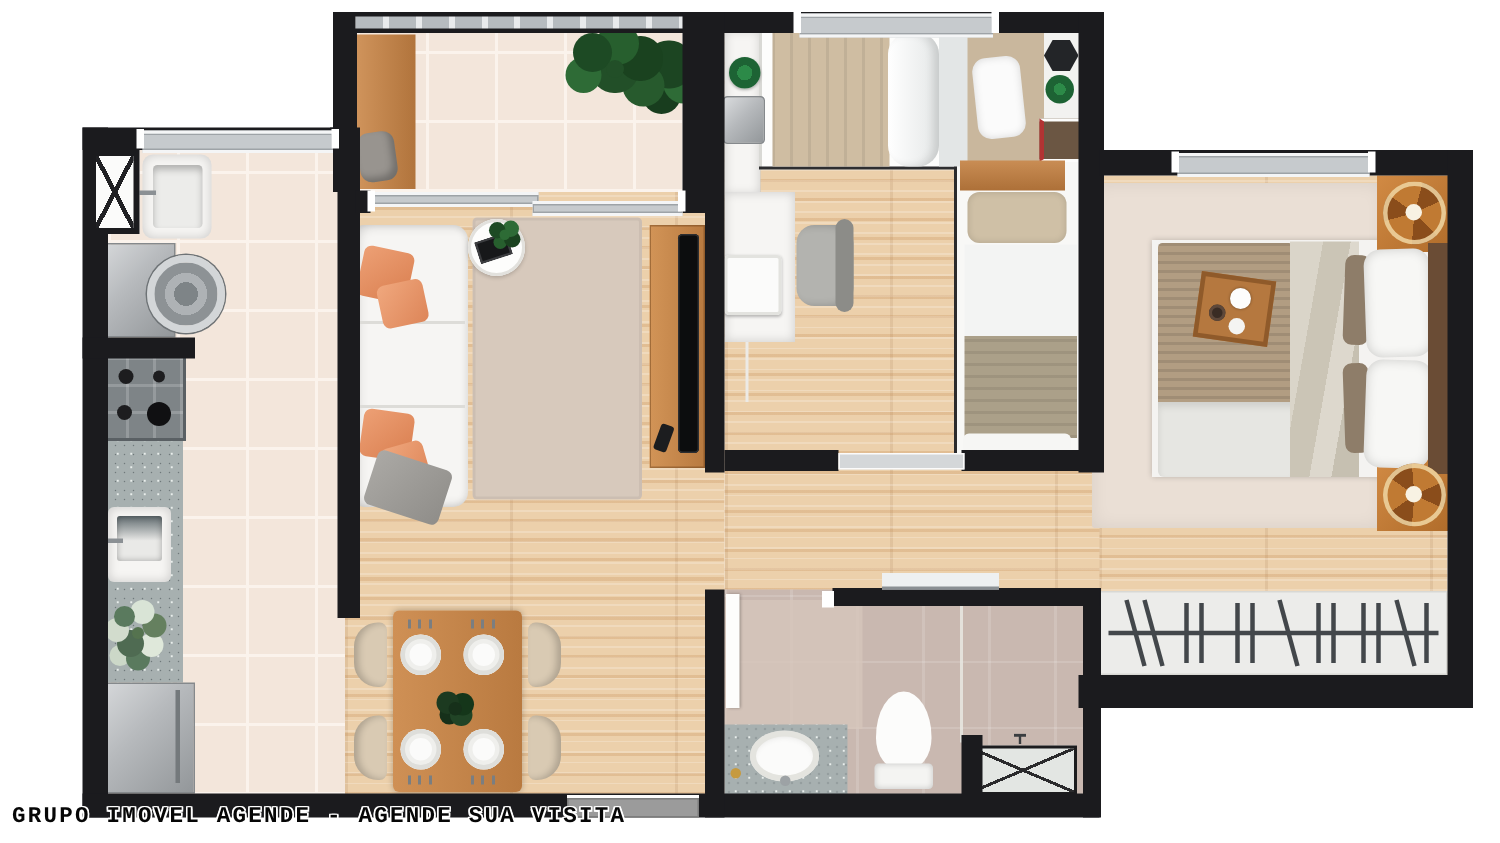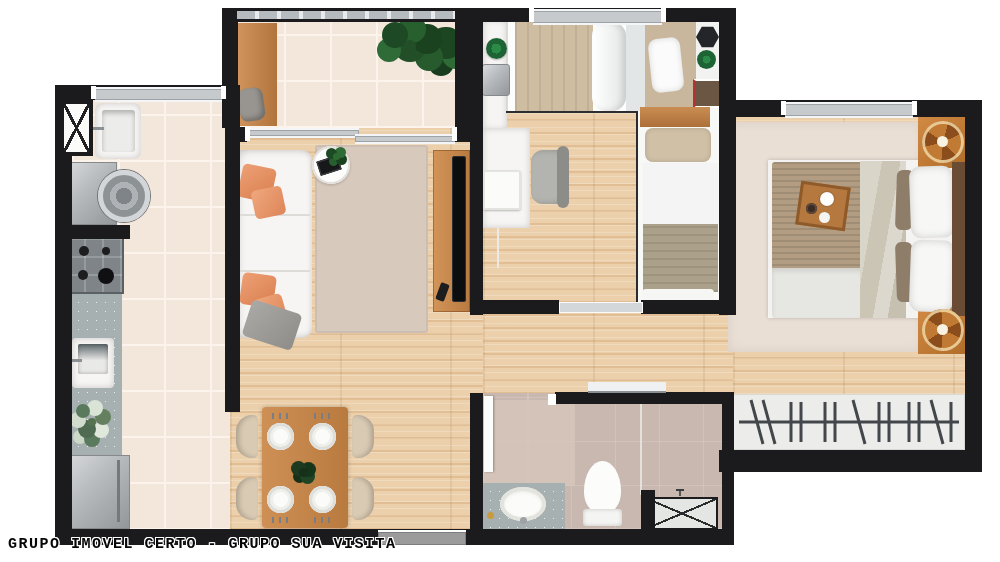--- a/index.html
+++ b/index.html
@@ -219,15 +219,15 @@
   <div class="cap" style="left:529px;top:8px;width:5px;height:14px;"></div>
   <div class="cap" style="left:661px;top:8px;width:5px;height:14px;"></div>
   <div class="win" style="left:785px;top:102px;width:128px;height:12px;"></div>
   <div class="cap" style="left:781px;top:101px;width:5px;height:14px;"></div>
   <div class="cap" style="left:912px;top:101px;width:5px;height:14px;"></div>
   <div class="f4" style="left:559px;top:302px;width:82px;height:9px;background:#d4d7d9;border:1px solid #fbfbfb;z-index:6;"></div>
   <div class="f4" style="left:588px;top:382px;width:78px;height:9px;background:#eef0f1;border-bottom:2px solid #8a8f93;z-index:6;"></div>
   <div class="cap" style="left:548px;top:394px;width:8px;height:11px;"></div>
   <div class="f4" style="left:378px;top:530px;width:88px;height:13px;background:#9b9b9b;border-top:2px solid #fdfdfd;box-shadow:inset 0 0 0 1px #7d7d7d;z-index:6;"></div>
 
-  <div id="caption">GRUPO IMOVEL CERTO - GRUPO SUA VISITA</div>
+  <div id="caption">GRUPO IMOVEL AGENDE - AGENDE SUA VISITA</div>
 
 </div>
 
 </body></html>

